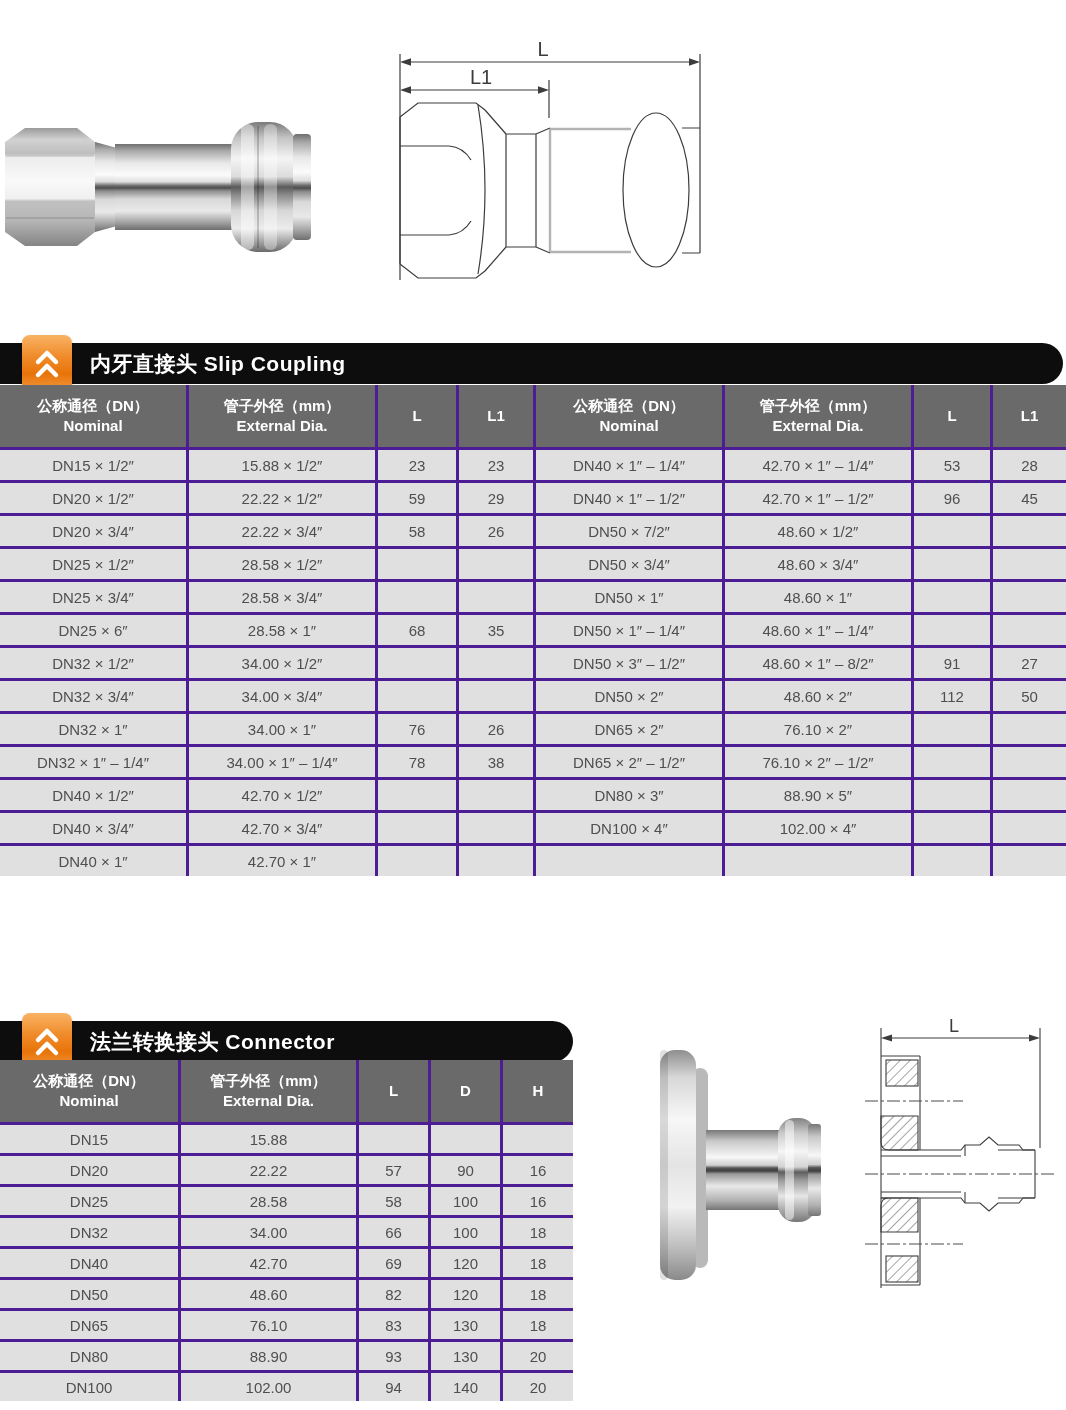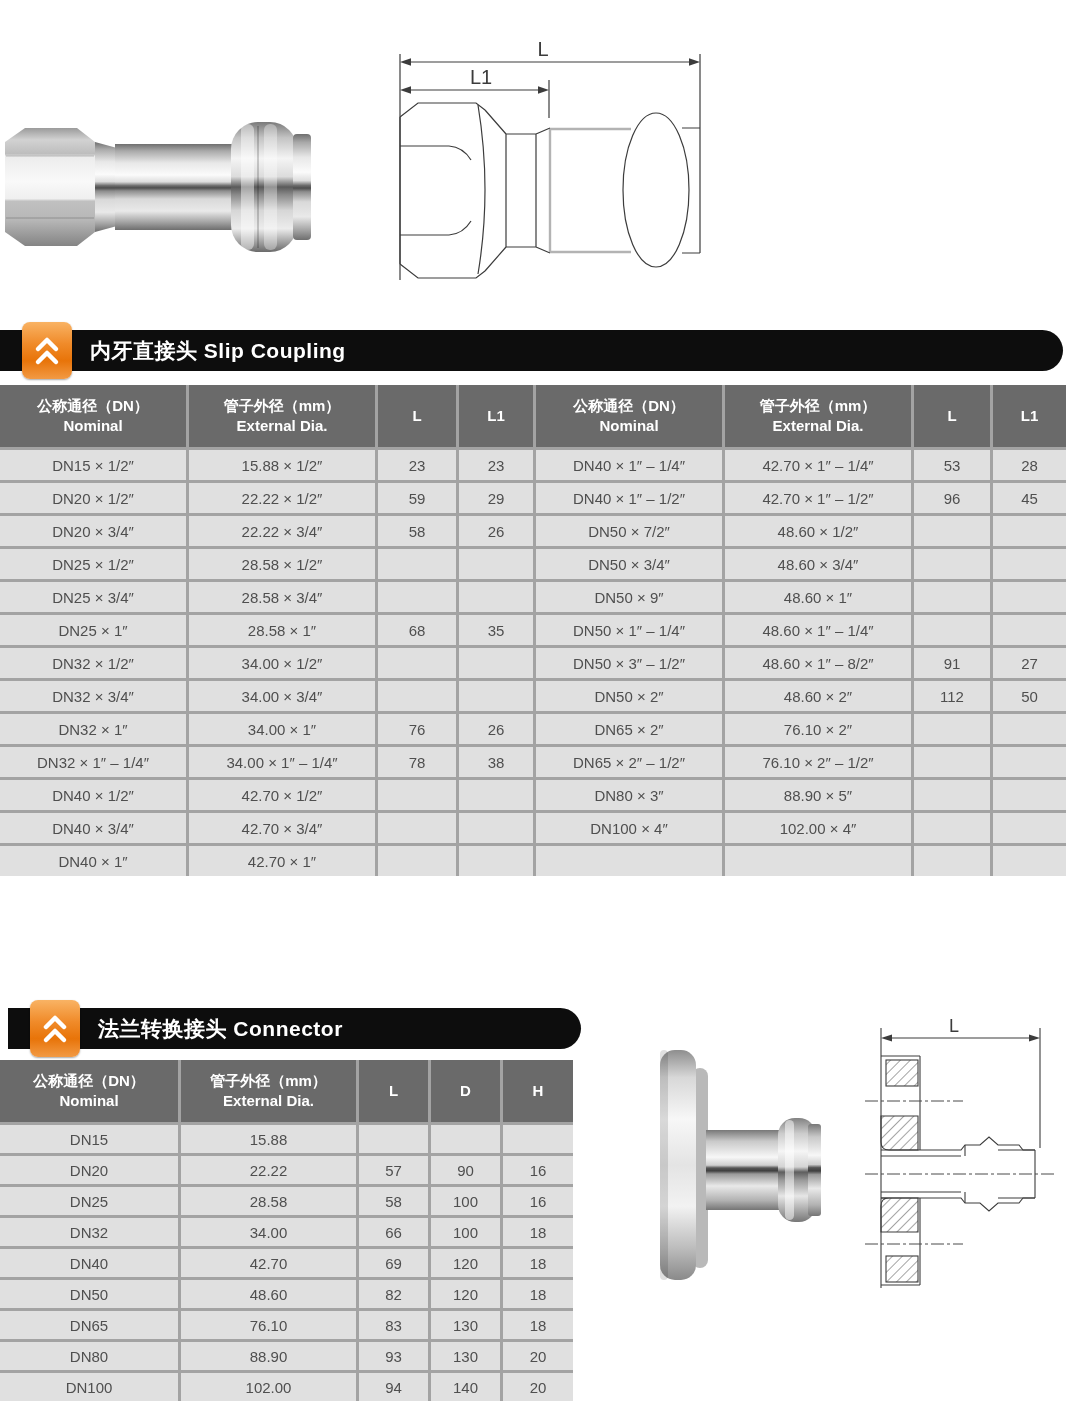--- a/index.html
+++ b/index.html
@@ -1,32 +1,32 @@
 <!DOCTYPE html>
 <html><head>
 <meta charset="utf-8">
 <style>
   * { margin:0; padding:0; box-sizing:border-box; }
   html,body { background:#ffffff; }
   body { font-family:"Liberation Sans", sans-serif; }
   .page { position:relative; width:1066px; height:1410px; background:#fff; overflow:hidden; }
 
   
-  .section-bar { position:absolute; height:41px; background:#0d0d0d; border-radius:0 21px 21px 0; }
+  .section-bar { position:absolute; height:41px; background:#0d0d0d; border-radius:0 21px 21px 0;margin-top:13px; }
   .bar1 { left:0; top:330px; width:1063px; }
-  .bar2 { left:8px; top:1008px; width:573px;text-align:center; }
+  .bar2 { left:0; top:1008px; width:573px;text-align:center; }
   .badge { position:absolute; left:22px; top:-8px; width:50px; height:57px; border-radius:8px;
            background:linear-gradient(180deg,#f9b364 0%,#f08b2a 38%,#e87409 68%,#f29a44 100%);
            display:flex; align-items:center; justify-content:center;
            box-shadow:0 1px 2px rgba(0,0,0,.35); }
   .section-title { position:absolute; left:90px; top:0; line-height:41px; color:#ffffff;
                    font-size:21px; font-weight:bold; letter-spacing:.5px; white-space:nowrap; }
 
   
-  .grid { position:absolute; display:grid; gap:3px; background:#a3a3a3; }
+  .grid { position:absolute; display:grid; gap:3px; background:#4c1d95; }
   .grid .th { background:#6a6a6a; color:#fff; font-size:15px; font-weight:bold;
               display:flex; flex-direction:column; align-items:center; justify-content:center;
               line-height:20px; text-align:center; }
   .grid .td { background:#e0e0e0; color:#4f4f4f; font-size:15px;
               display:flex; align-items:center; justify-content:center; white-space:nowrap; }
   .t1 { left:0; top:385px; width:1066px;
         grid-template-columns:186px 186px 78px 74px 186px 186px 76px 73px;
         grid-template-rows:62px; grid-auto-rows:30px; }
   .t2 { left:0; top:1060px; width:573px;
         grid-template-columns:178px 175px 69px 69px 70px;
@@ -194,25 +194,25 @@
       <div class="td"></div>
       <div class="td"></div>
       <div class="td">DN50 × 3/4″</div>
       <div class="td">48.60 × 3/4″</div>
       <div class="td"></div>
       <div class="td"></div>
       <div class="td">DN25 × 3/4″</div>
       <div class="td">28.58 × 3/4″</div>
       <div class="td"></div>
       <div class="td"></div>
-      <div class="td">DN50 × 9″</div>
+      <div class="td">DN50 × 1″</div>
       <div class="td">48.60 × 1″</div>
       <div class="td"></div>
       <div class="td"></div>
-      <div class="td">DN25 × 1″</div>
+      <div class="td">DN25 × 6″</div>
       <div class="td">28.58 × 1″</div>
       <div class="td">68</div>
       <div class="td">35</div>
       <div class="td">DN50 × 1″ – 1/4″</div>
       <div class="td">48.60 × 1″ – 1/4″</div>
       <div class="td"></div>
       <div class="td"></div>
       <div class="td">DN32 × 1/2″</div>
       <div class="td">34.00 × 1/2″</div>
       <div class="td"></div>

